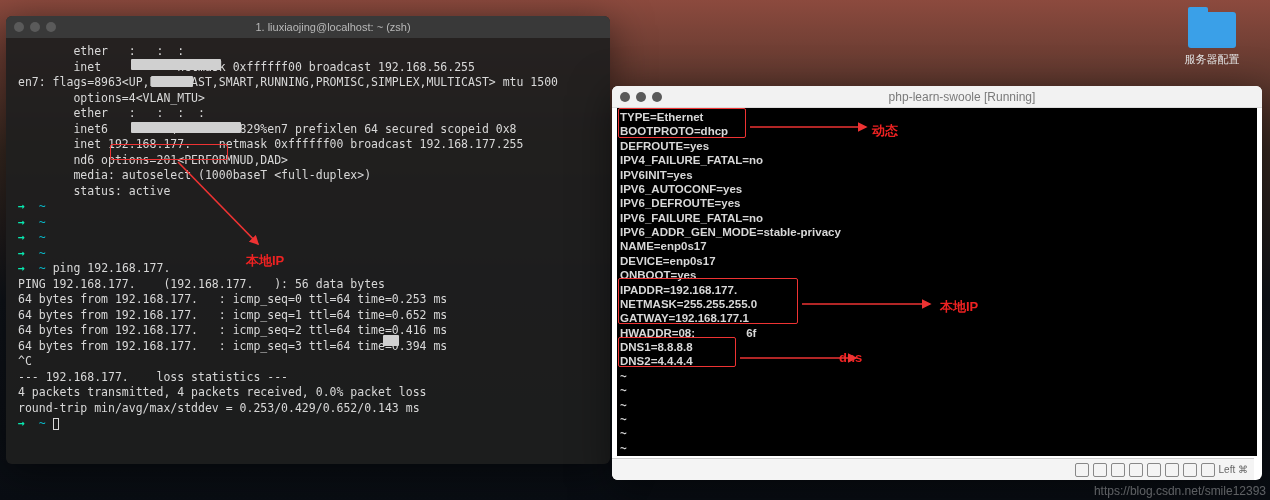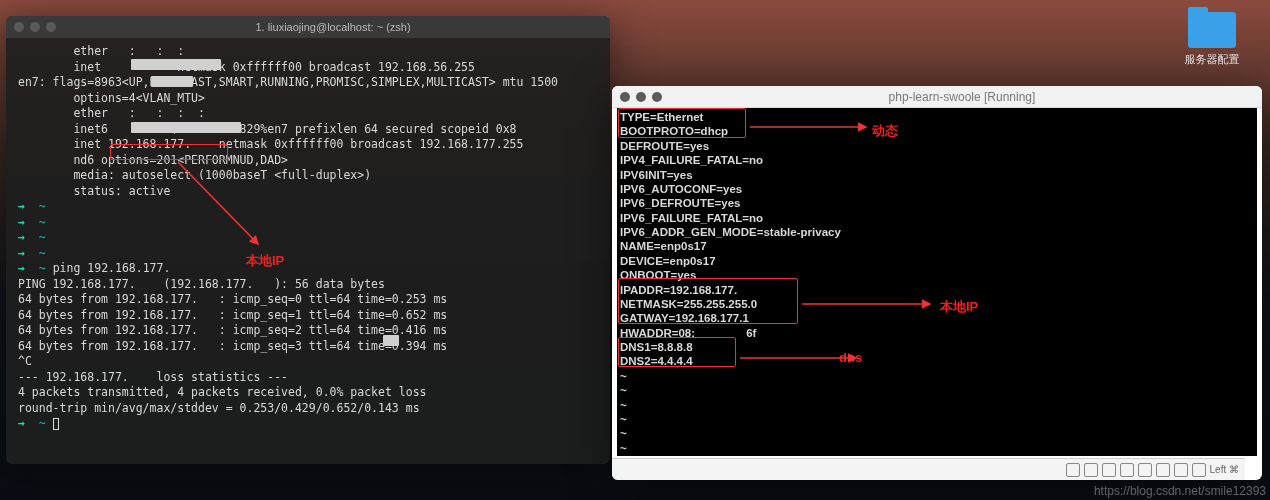--- a/index.html
+++ b/index.html
@@ -23,21 +23,21 @@
 .titlebar .t{flex:1;text-align:center}
 .term-body{padding:6px 12px;line-height:1.35;font-size:11.5px;white-space:pre;color:#d8d8d8}
 .prompt-arrow{color:#08e8b0;font-weight:bold}
 .prompt-tilde{color:#08b8c8}
 .cursor-box{display:inline-block;width:6px;height:12px;border:1px solid #d8d8d8;vertical-align:middle}
 
 .vm-right{left:612px;top:86px;width:650px;height:394px;background:#fff}
 .vm-title{height:22px;background:#f2f2f2;display:flex;align-items:center;padding:9px 8px;font-family:-apple-system,sans-serif;font-size:12px;color:#7a7a7a;border-bottom:1px solid #ddd}
 .vm-title .t{flex:1;text-align:center}
 .vm-inner{position:absolute;top:22px;left:5px;right:5px;bottom:24px;background:#000;color:#d8d8d8;font-size:11.5px;font-weight:bold;font-family:Liberation Sans, sans-serif;line-height:1.25;padding:2px 3px;white-space:pre}
-.vm-toolbar{position:absolute;bottom:0;left:0;right:17px;height:22px;background:#f4f4f4;border-top:1px solid #ccc;display:flex;align-items:center;justify-content:flex-end;gap:4px;padding:0 6px;font-family:-apple-system,sans-serif;font-size:10px;color:#666}
+.vm-toolbar{position:absolute;bottom:0;left:0;right:8px;height:22px;background:#f4f4f4;border-top:1px solid #ccc;display:flex;align-items:center;justify-content:flex-end;gap:4px;padding:0 6px;font-family:-apple-system,sans-serif;font-size:10px;color:#666}
 .tb-ico{width:14px;height:14px;border:1px solid #888;border-radius:2px;display:inline-block}
 
 .redbox{position:absolute;border:1.5px solid #e33;border-radius:2px;pointer-events:none}
 .redlabel{position:absolute;color:#e22;font-size:13px;font-family:-apple-system,"PingFang SC",sans-serif;font-weight:700}
 .arrow{position:absolute;pointer-events:none}
 
 .mask{position:absolute;background:#d0d0d0;border-radius:1px}
 
 .watermark{position:absolute;right:4px;bottom:2px;font-size:12px;color:rgba(255,255,255,.35);font-family:-apple-system,sans-serif}
 </style>

